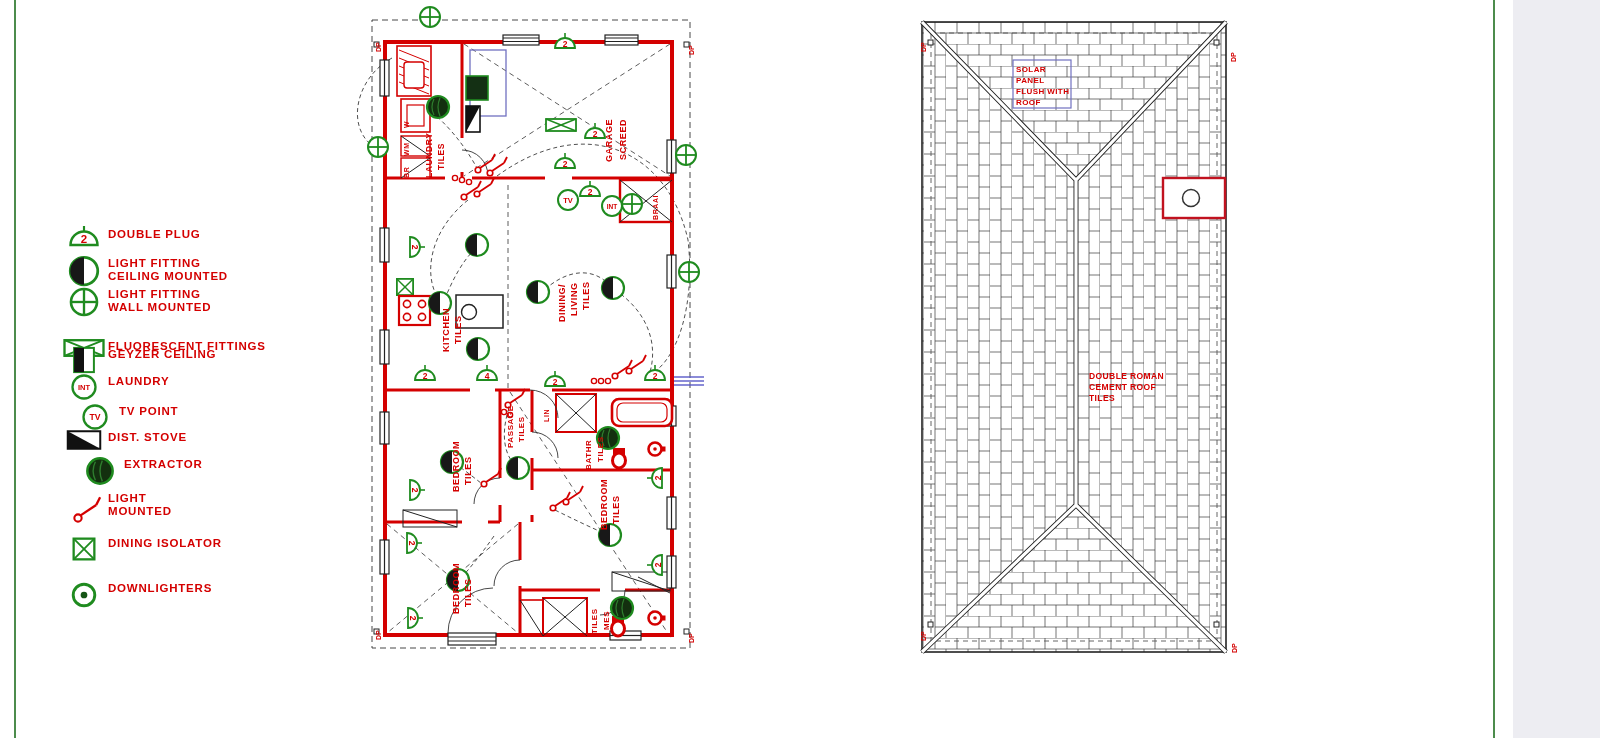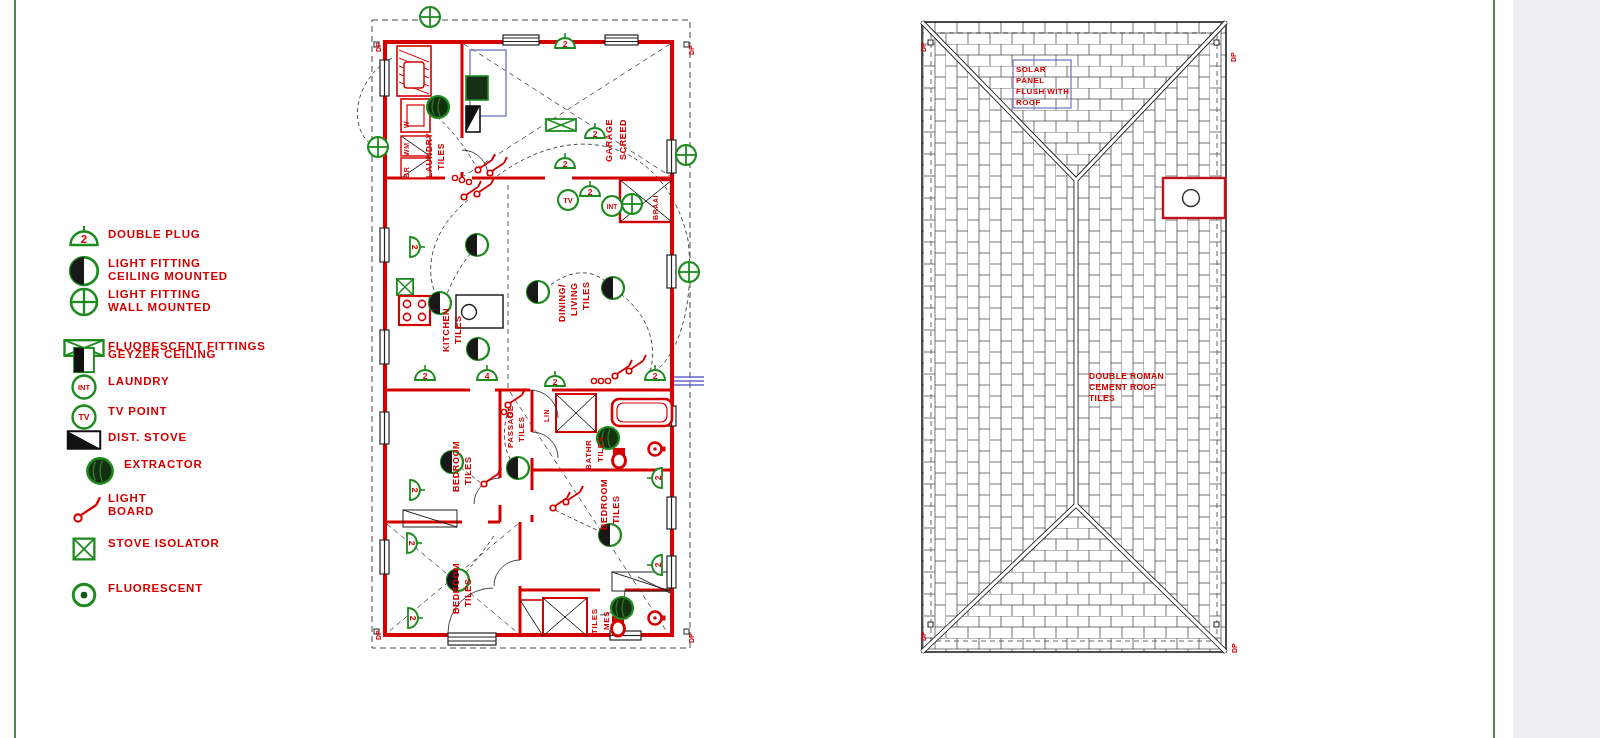--- a/index.html
+++ b/index.html
@@ -148,21 +148,21 @@
 
     <div class="leg-item" style="left:0;top:151px">
       <span class="leg-ico">
         <svg width="30" height="28">
             <use href="#sym-int" transform="translate(15,14) scale(1.15)"></use>
           </svg>
       </span>
       <span class="leg-lab">LAUNDRY</span>
     </div>
 
-    <div class="leg-item" style="left:0;top:181px">
+    <div class="leg-item" style="left:11px;top:181px">
       <span class="leg-ico">
         <svg width="30" height="28">
             <use href="#sym-tv" transform="translate(15,14) scale(1.15)"></use>
           </svg>
       </span>
       <span class="leg-lab">TV POINT</span>
     </div>
 
     <div class="leg-item" style="left:0;top:207px">
       <span class="leg-ico">
@@ -182,39 +182,39 @@
       <span class="leg-lab">EXTRACTOR</span>
     </div>
 
     <div class="leg-item" style="left:0;top:268px">
       <span class="leg-ico">
         <svg width="36" height="34">
             <use href="#sym-switch" transform="translate(12,28) scale(1.3)"></use>
           </svg>
       </span>
       <span class="leg-lab">LIGHT
-BOARD</span>
+MOUNTED</span>
     </div>
 
     <div class="leg-item" style="left:0;top:313px">
       <span class="leg-ico">
         <svg width="30" height="28">
             <use href="#sym-stoveiso" transform="translate(15,14) scale(1.15)"></use>
           </svg>
       </span>
-      <span class="leg-lab">STOVE ISOLATOR</span>
+      <span class="leg-lab">DINING ISOLATOR</span>
     </div>
 
     <div class="leg-item" style="left:0;top:358px">
       <span class="leg-ico">
         <svg width="32" height="30">
             <use href="#sym-downlight" transform="translate(16,15) scale(1.2)"></use>
           </svg>
       </span>
-      <span class="leg-lab">FLUORESCENT</span>
+      <span class="leg-lab">DOWNLIGHTERS</span>
     </div>
   </div>
 
   <svg class="abs" style="left:330px;top:0" width="390" height="680" viewBox="330 0 390 680">
 
     <g stroke="#333" stroke-width="0.9" fill="none" stroke-dasharray="6,4">
       <rect x="372" y="20" width="318" height="628"></rect>
     </g>
     <g fill="#fff" stroke="#222" stroke-width="1">
       <rect x="374" y="42" width="5" height="5"></rect>

